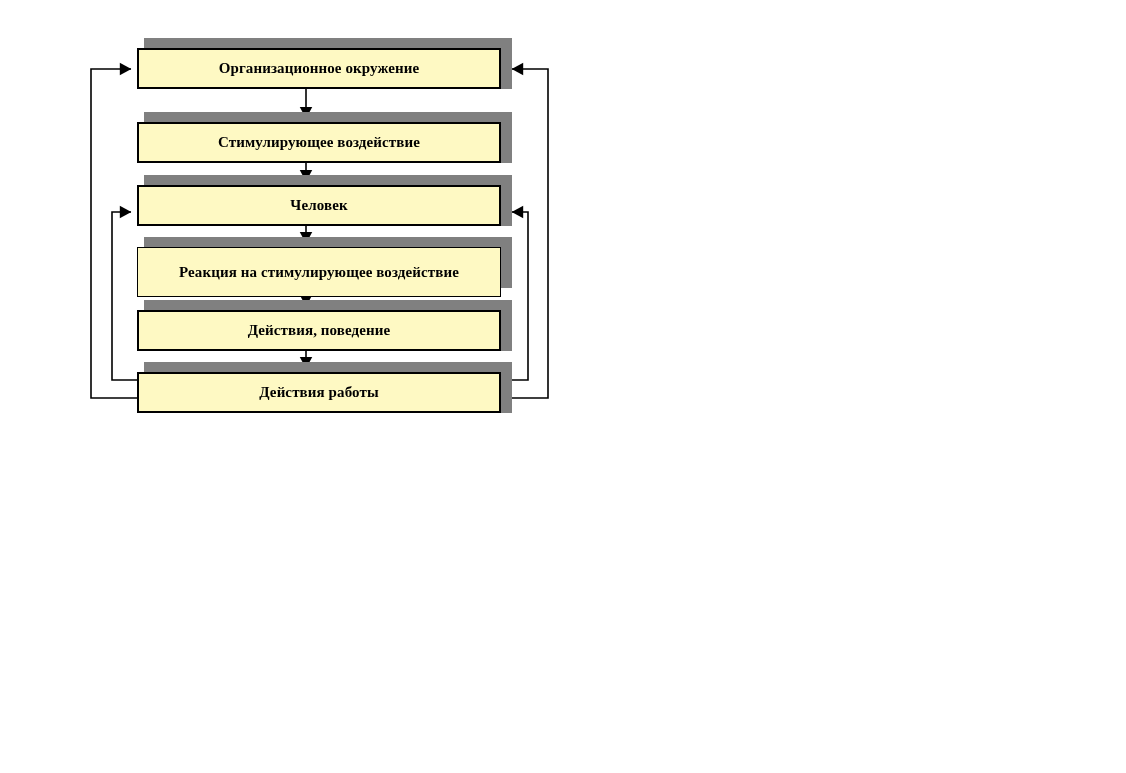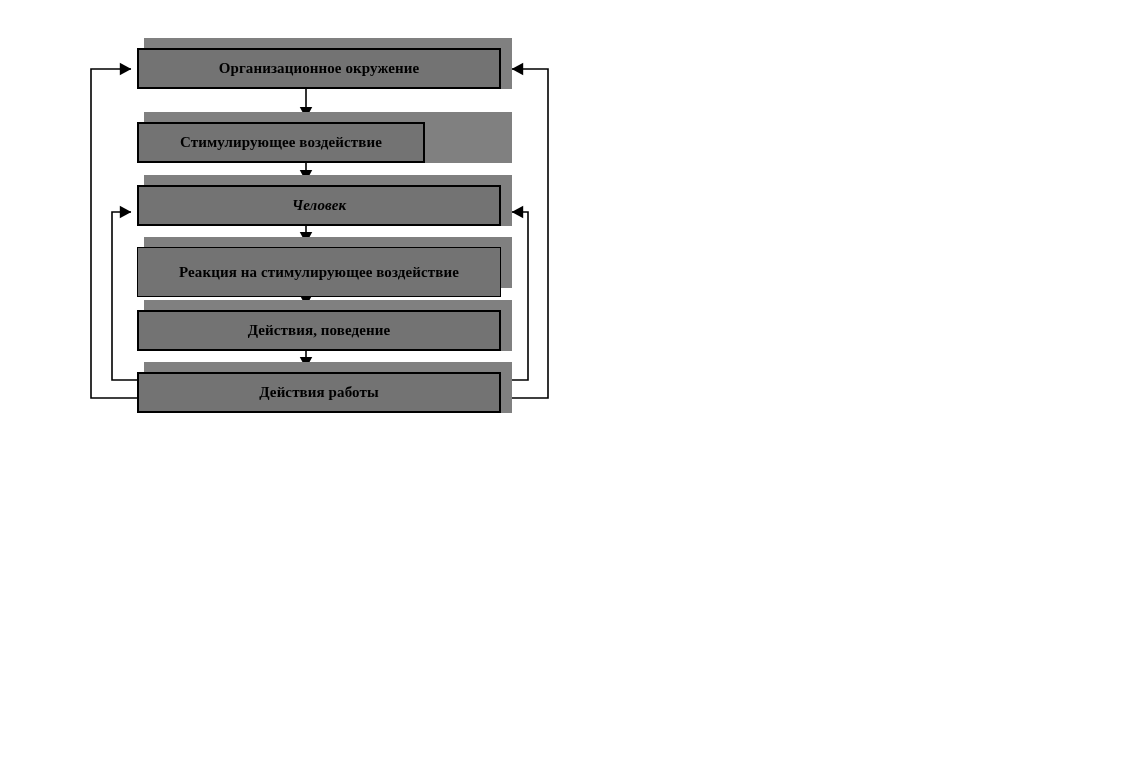--- a/index.html
+++ b/index.html
@@ -39,21 +39,21 @@
     position: absolute;
     box-sizing: border-box;
   }
   .node-shadow {
     position: absolute;
     background: #808080;
     box-sizing: border-box;
   }
   .node-body {
     position: absolute;
-    background: #737373;
+    background: #fef9c3;
     border: 2px solid #000000;
     box-sizing: border-box;
     display: flex;
     align-items: center;
     justify-content: center;
   }
   .node-body.thin {
     border-width: 1px;
   }
   .node-label {
@@ -119,28 +119,28 @@
 
   <div class="node">
     <div class="node-shadow" style="left:144px; top:38px; width:368px; height:51px;"></div>
     <div class="node-body" style="left:137px; top:48px; width:364px; height:41px;">
       <span class="node-label">Организационное окружение</span>
     </div>
   </div>
 
   <div class="node">
     <div class="node-shadow" style="left:144px; top:112px; width:368px; height:51px;"></div>
-    <div class="node-body" style="left:137px; top:122px; width:288px; height:41px;">
+    <div class="node-body" style="left:137px; top:122px; width:364px; height:41px;">
       <span class="node-label">Стимулирующее воздействие</span>
     </div>
   </div>
 
   <div class="node">
     <div class="node-shadow" style="left:144px; top:175px; width:368px; height:51px;"></div>
-    <div class="node-body" style="left:137px; top:185px; width:364px; height:41px;font-style:italic;">
+    <div class="node-body" style="left:137px; top:185px; width:364px; height:41px;">
       <span class="node-label">Человек</span>
     </div>
   </div>
 
   <div class="node">
     <div class="node-shadow" style="left:144px; top:237px; width:368px; height:51px;"></div>
     <div class="node-body thin" style="left:137px; top:247px; width:364px; height:50px;">
       <span class="node-label">Реакция на стимулирующее воздействие</span>
     </div>
   </div>

